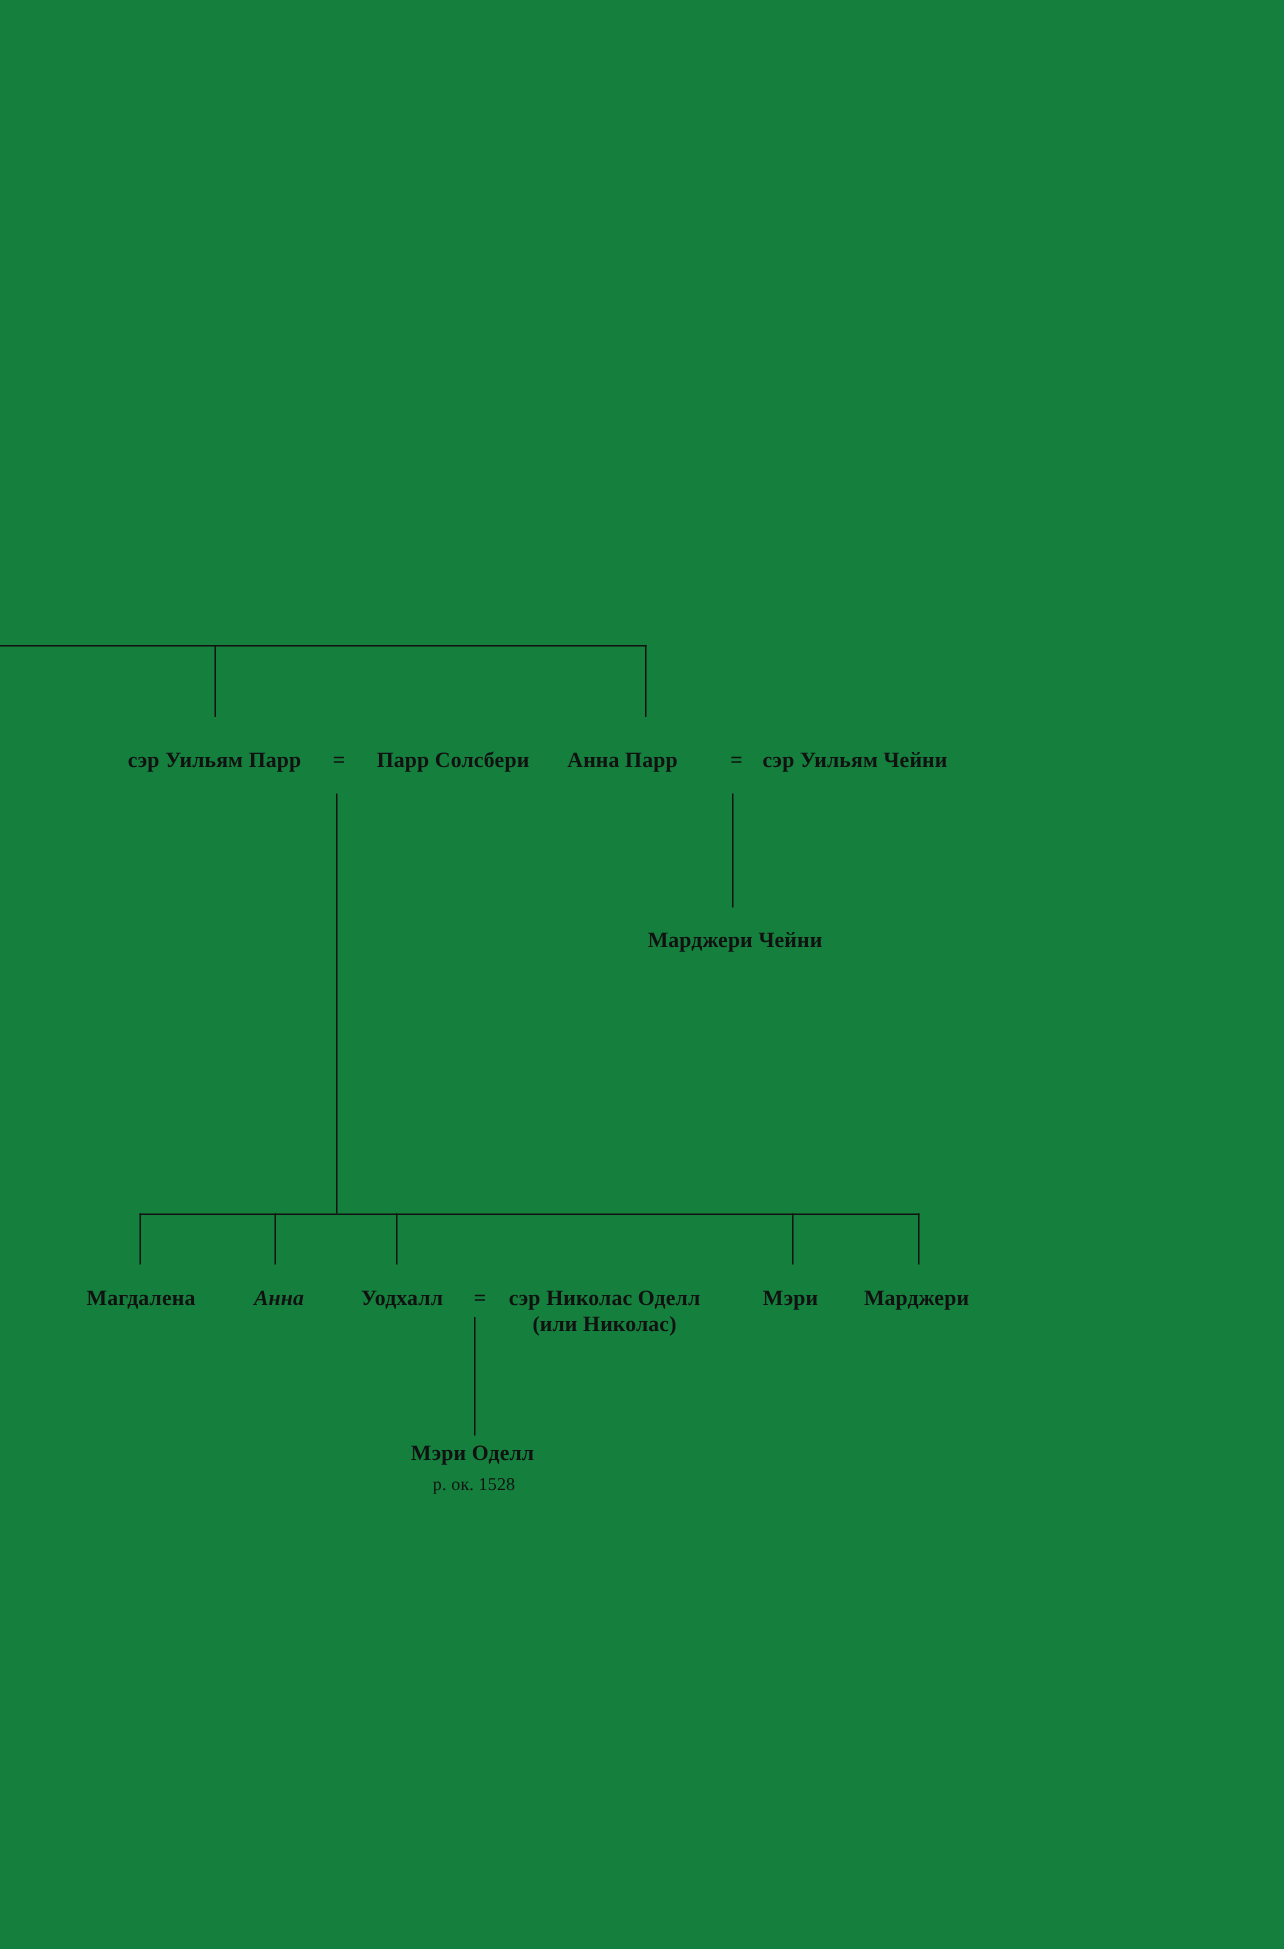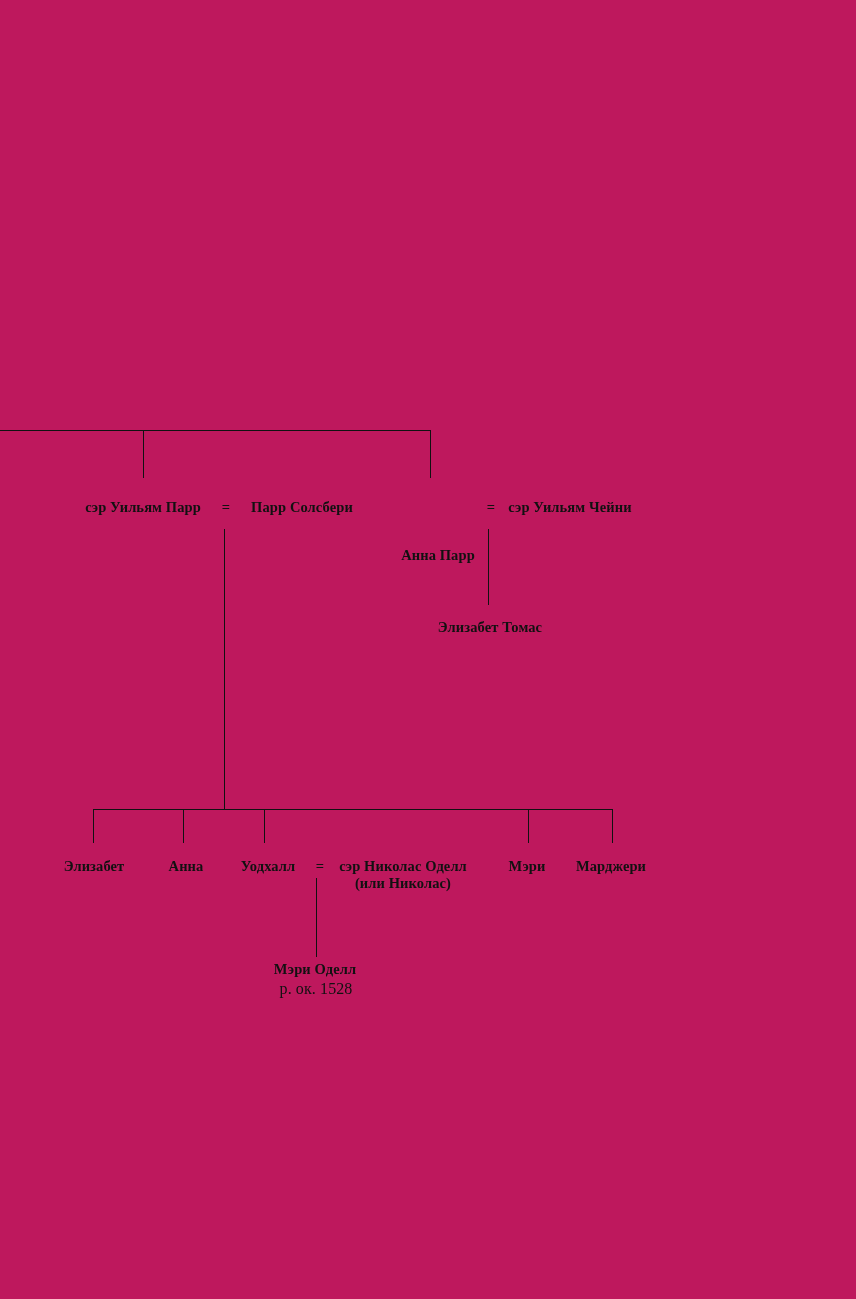--- a/index.html
+++ b/index.html
@@ -4,21 +4,21 @@
 <style>
   html, body {
     margin: 0;
     padding: 0;
     background: #ffffff;
   }
   .page {
     position: relative;
     width: 856px;
     height: 1299px;
-    background: #be185d;
+    background: #15803d;
     overflow: hidden;
     font-family: "Liberation Serif", "DejaVu Serif", serif;
     color: #111111;
   }
   .hline {
     position: absolute;
     height: 1px;
     background: #111111;
   }
   .vline {
@@ -32,57 +32,57 @@
     white-space: nowrap;
     font-weight: bold;
     font-size: 14.5px;
     line-height: 17px;
     letter-spacing: 0.1px;
     text-align: center;
     color: #111111;
   }
   .label.small {
     font-weight: normal;
-    font-size: 16px;
+    font-size: 12px;
     line-height: 14px;
   }
   .label.eq {
     letter-spacing: 0;
   }
 </style>
 </head>
 <body>
 
 <div class="page">
 
   <div class="hline" style="left:0; top:430; width:431px; top:430px;"></div>
   <div class="vline" style="left:143px; top:430px; height:48px;"></div>
   <div class="vline" style="left:430px; top:430px; height:48px;"></div>
 
   <div class="label" style="left:143px; top:499px;">сэр Уильям Парр</div>
   <div class="label eq" style="left:226px; top:499px;">=</div>
   <div class="label" style="left:302px; top:499px;">Парр Солсбери</div>
-  <div class="label" style="left:438px; top:499px;margin-top:48px;">Анна Парр</div>
+  <div class="label" style="left:415px; top:499px;">Анна Парр</div>
   <div class="label eq" style="left:491px; top:499px;">=</div>
   <div class="label" style="left:570px; top:499px;">сэр Уильям Чейни</div>
 
   <div class="vline" style="left:224px; top:529px; height:280px;"></div>
 
   <div class="vline" style="left:488px; top:529px; height:76px;"></div>
-  <div class="label" style="left:490px; top:619px;">Элизабет Томас</div>
+  <div class="label" style="left:490px; top:619px;">Марджери Чейни</div>
 
   <div class="hline" style="left:93px; top:809px; width:520px;"></div>
   <div class="vline" style="left:93px; top:809px; height:34px;"></div>
   <div class="vline" style="left:183px; top:809px; height:34px;"></div>
   <div class="vline" style="left:264px; top:809px; height:34px;"></div>
   <div class="vline" style="left:528px; top:809px; height:34px;"></div>
   <div class="vline" style="left:612px; top:809px; height:34px;"></div>
 
-  <div class="label" style="left:94px; top:858px;">Элизабет</div>
-  <div class="label" style="left:186px; top:858px;">Анна</div>
+  <div class="label" style="left:94px; top:858px;">Магдалена</div>
+  <div class="label" style="left:186px; top:858px;font-style:italic;">Анна</div>
   <div class="label" style="left:268px; top:858px;">Уодхалл</div>
   <div class="label eq" style="left:320px; top:858px;">=</div>
   <div class="label" style="left:403px; top:858px;font-family:Liberation Serif, serif;">
     <div>сэр Николас Оделл</div>
     <div>(или Николас)</div>
   </div>
   <div class="label" style="left:527px; top:858px;">Мэри</div>
   <div class="label" style="left:611px; top:858px;text-align:right;">Марджери</div>
 
   <div class="vline" style="left:316px; top:878px; height:79px;"></div>

